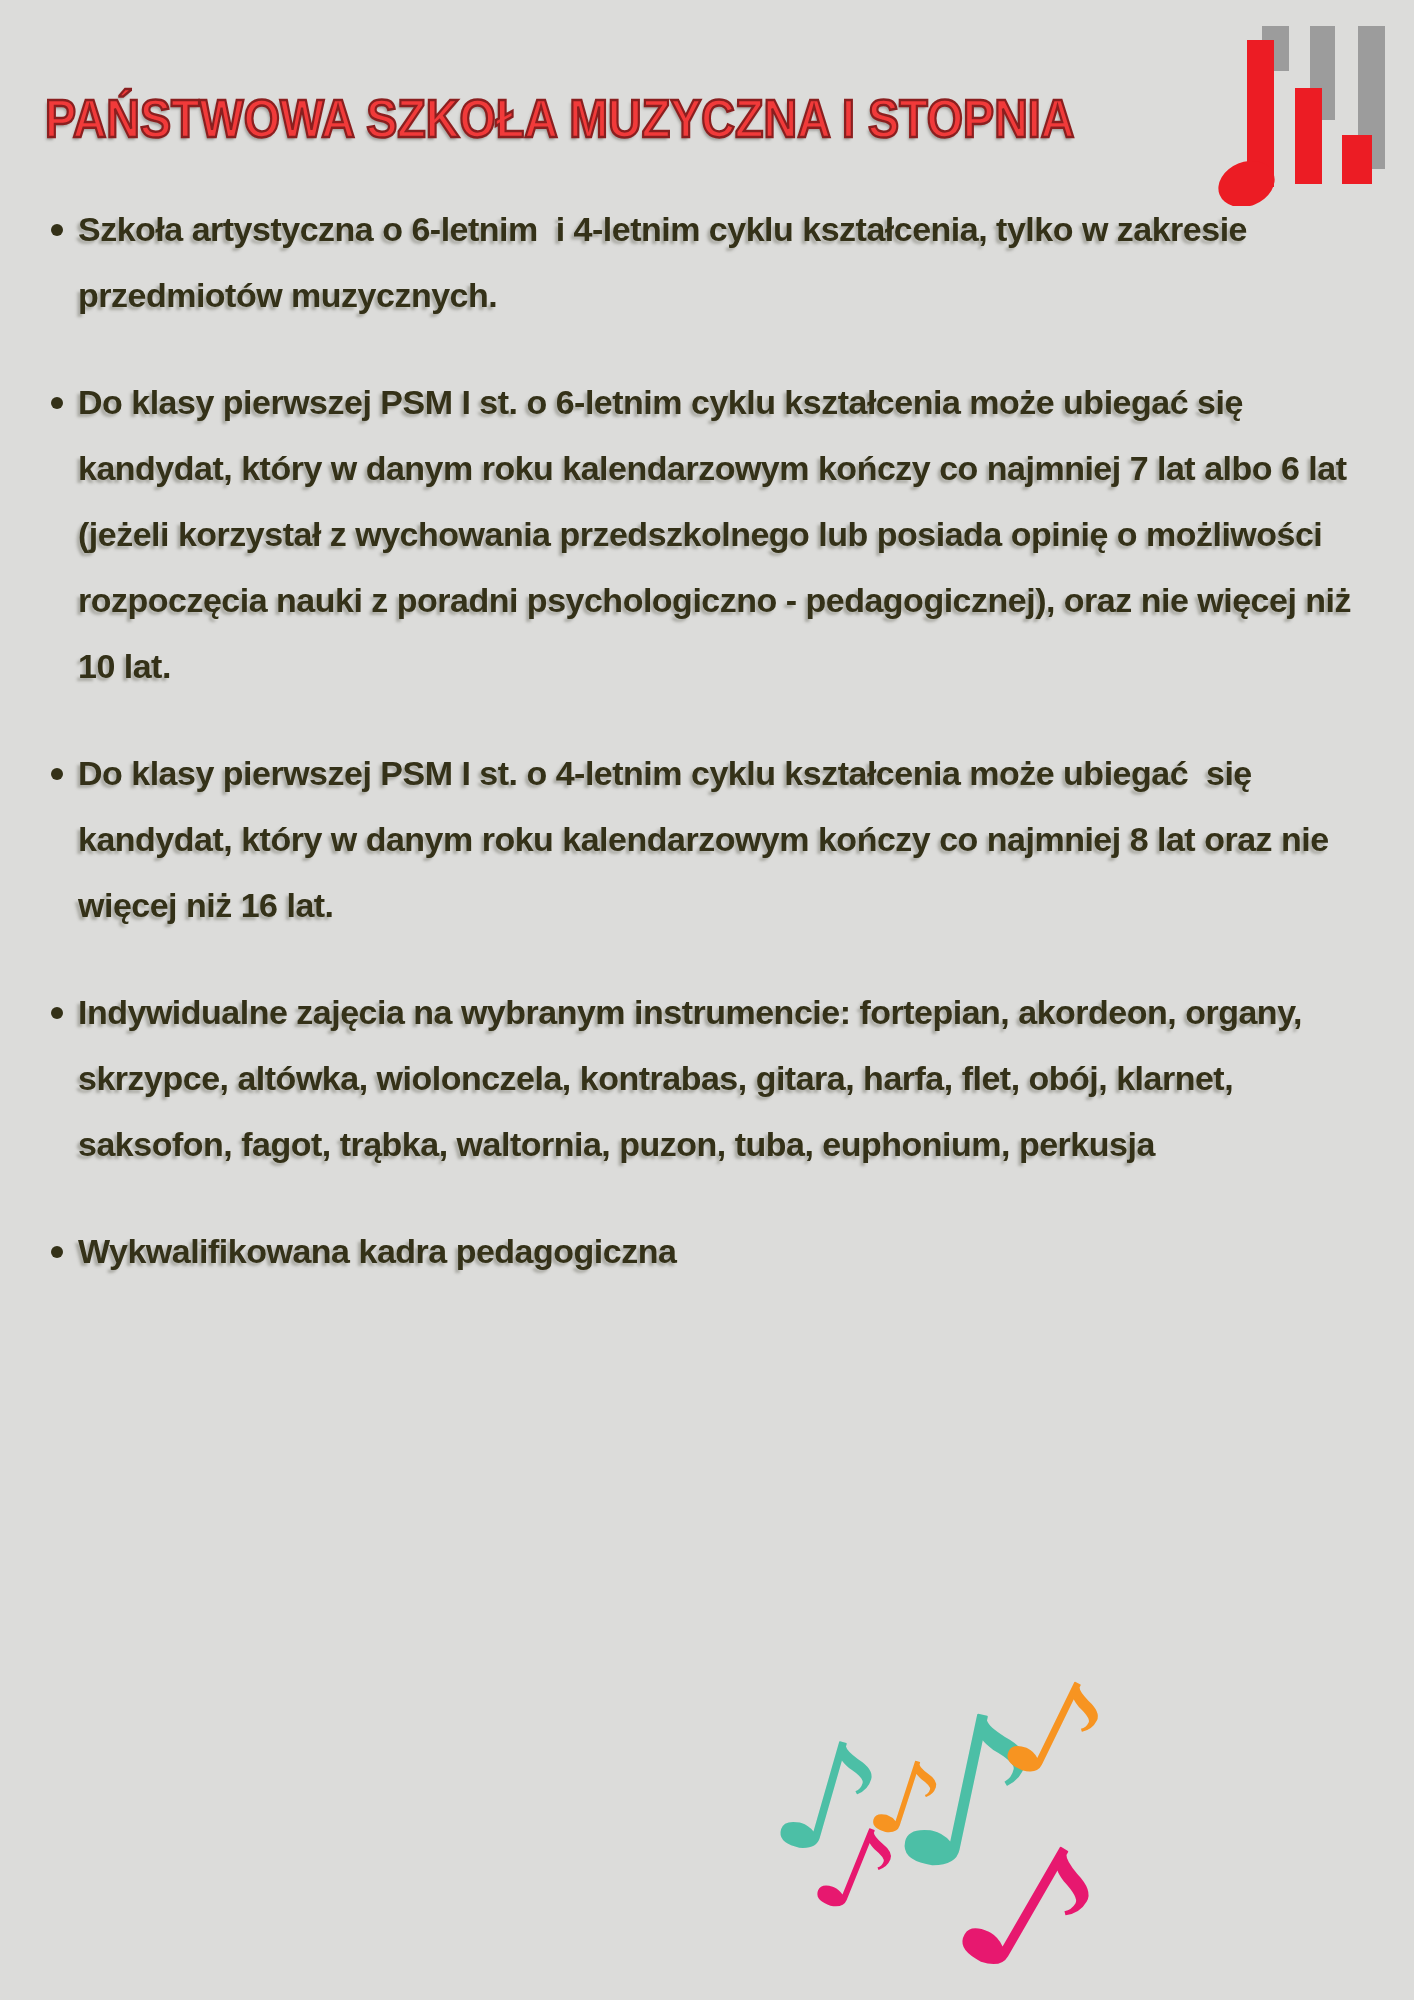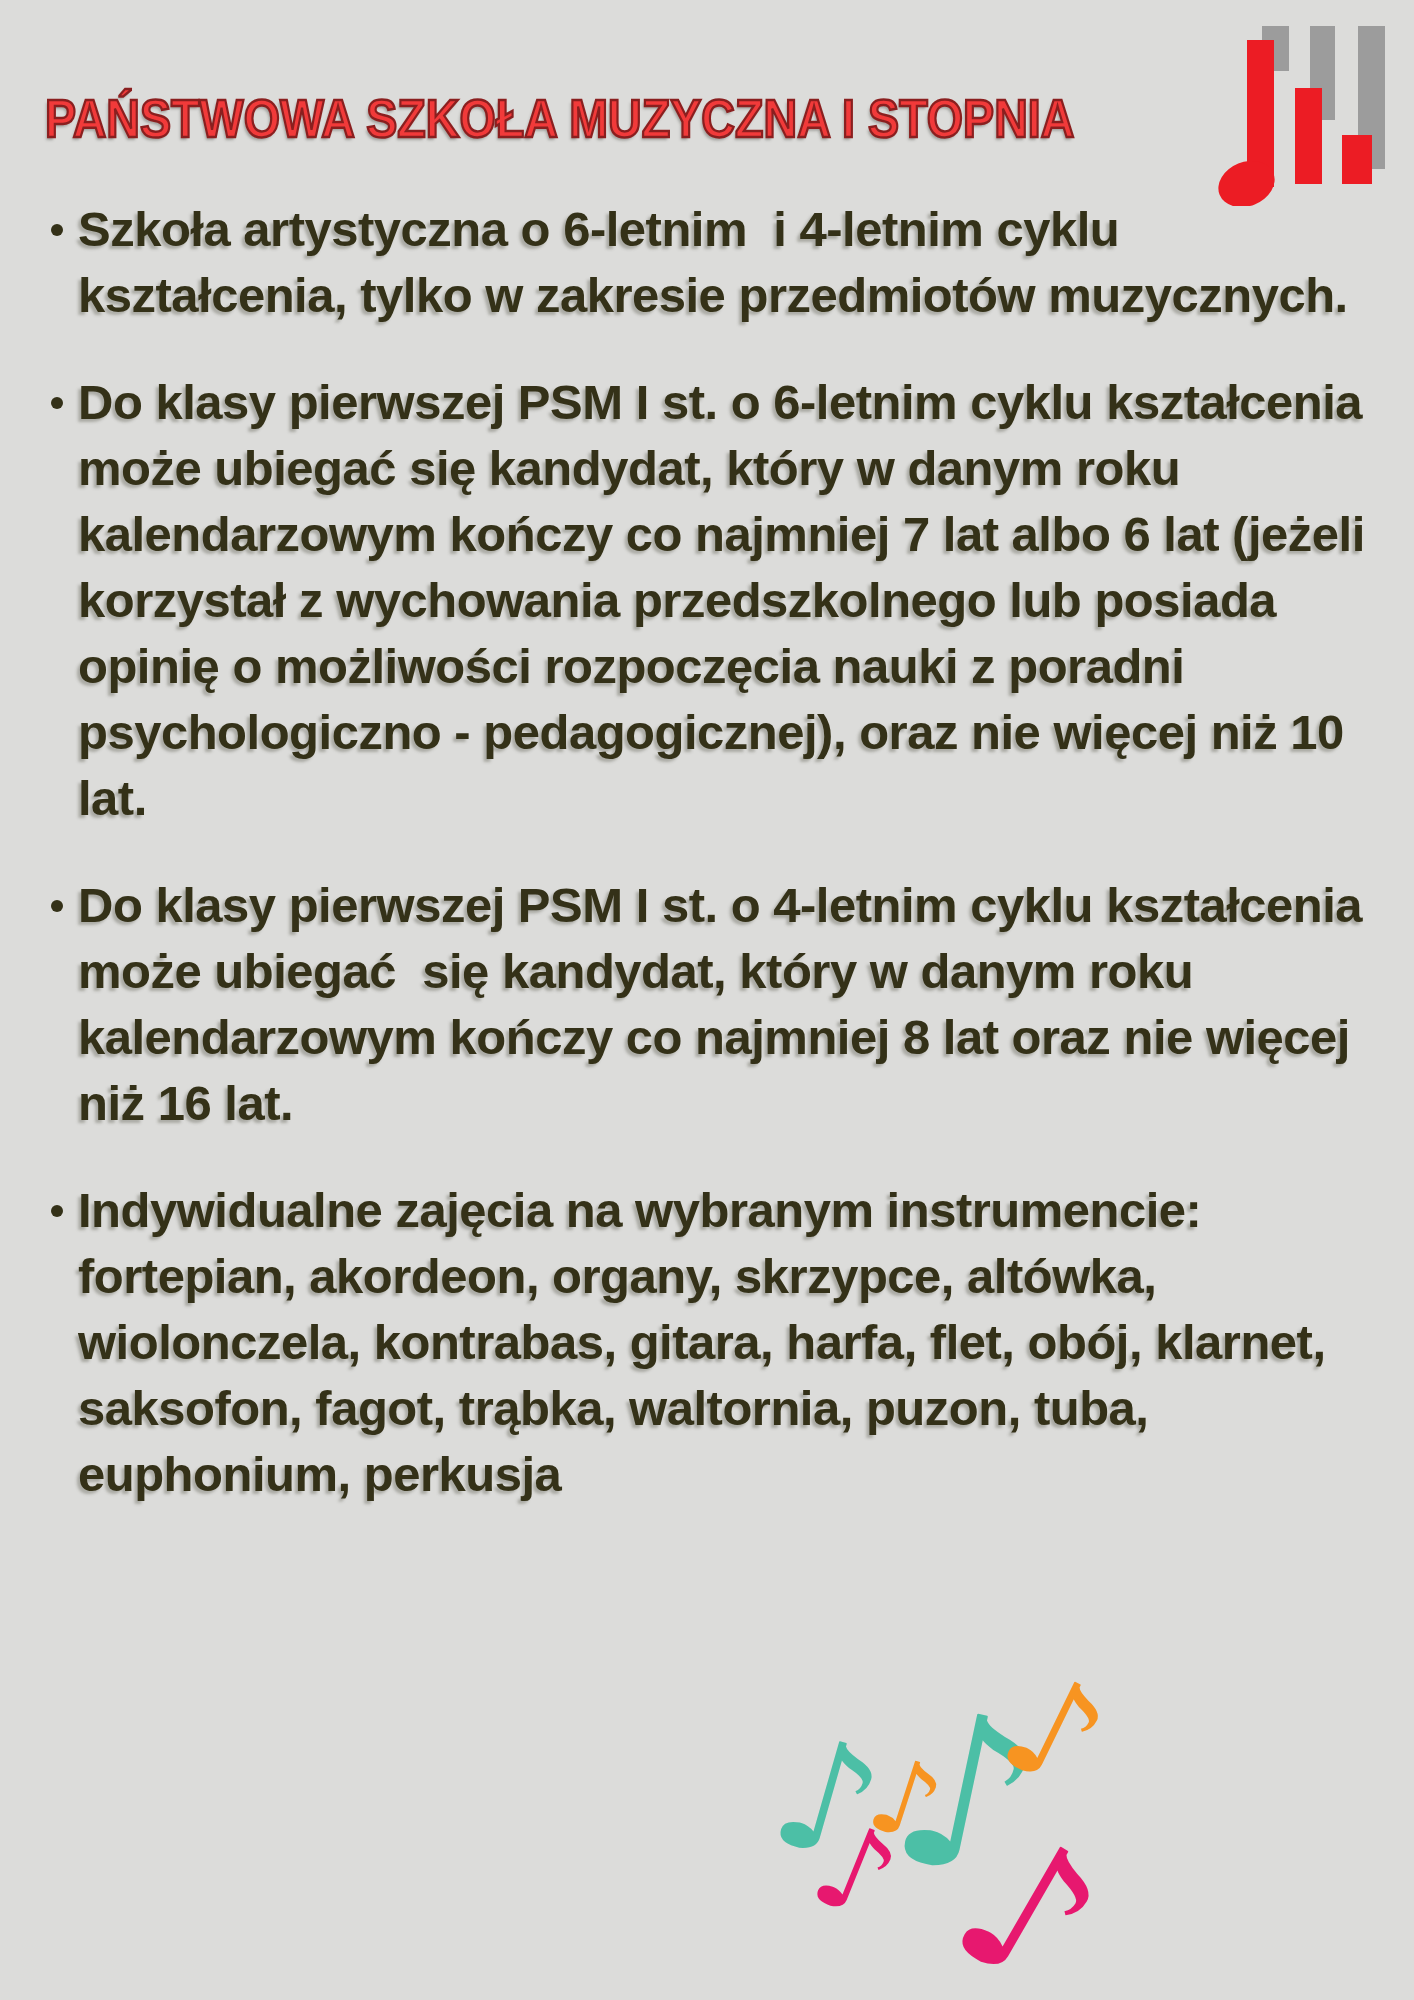--- a/index.html
+++ b/index.html
@@ -33,21 +33,21 @@
   }
   .dot{
     flex:0 0 33px;position:relative;height:66px;
   }
   .dot::before{
     content:"";position:absolute;left:6px;top:28px;
     width:12px;height:12px;border-radius:50%;
     background:#343118;
   }
   .para-text{
-    font-size:49px;font-weight:700;line-height:66px;
+    font-size:34px;font-weight:700;line-height:66px;
     letter-spacing:-0.5px;
     white-space:pre-wrap;
     text-shadow:-3px 3px 3px rgba(110,110,100,0.45);
   }
   .italic{}
   .mnote{
     position:absolute;
     font-family:"DejaVu Sans", sans-serif;
     line-height:1;
     user-select:none;
@@ -95,20 +95,24 @@
     <span class="dot"></span>
     <span class="para-text">Do klasy pierwszej PSM I st. o 4-letnim cyklu kształcenia może ubiegać  się kandydat, który w danym roku kalendarzowym kończy co najmniej 8 lat oraz nie więcej niż 16 lat.</span>
   </div>
 
 
   <div class="bullet">
     <span class="dot"></span>
     <span><span class="para-text">Indywidualne zajęcia na wybranym instrumencie: </span><span class="para-text italic">fortepian, akordeon, organy, skrzypce, altówka, wiolonczela, kontrabas, gitara, harfa, flet, obój, klarnet, saksofon, fagot, trąbka, waltornia, puzon, tuba, euphonium, perkusja</span></span>
   </div>
 
+  <div class="bullet">
+    <span class="dot"></span>
+    <span class="para-text">Wykwalifikowana kadra pedagogiczna</span>
+  </div>
 
 
 </div>
 
 <span class="mnote n1 teal">♪</span>
 <span class="mnote n2 orange">♪</span>
 <span class="mnote n3 teal">♪</span>
 <span class="mnote n4 orange">♪</span>
 <span class="mnote n5 pink">♪</span>
 <span class="mnote n6 pink">♪</span>

